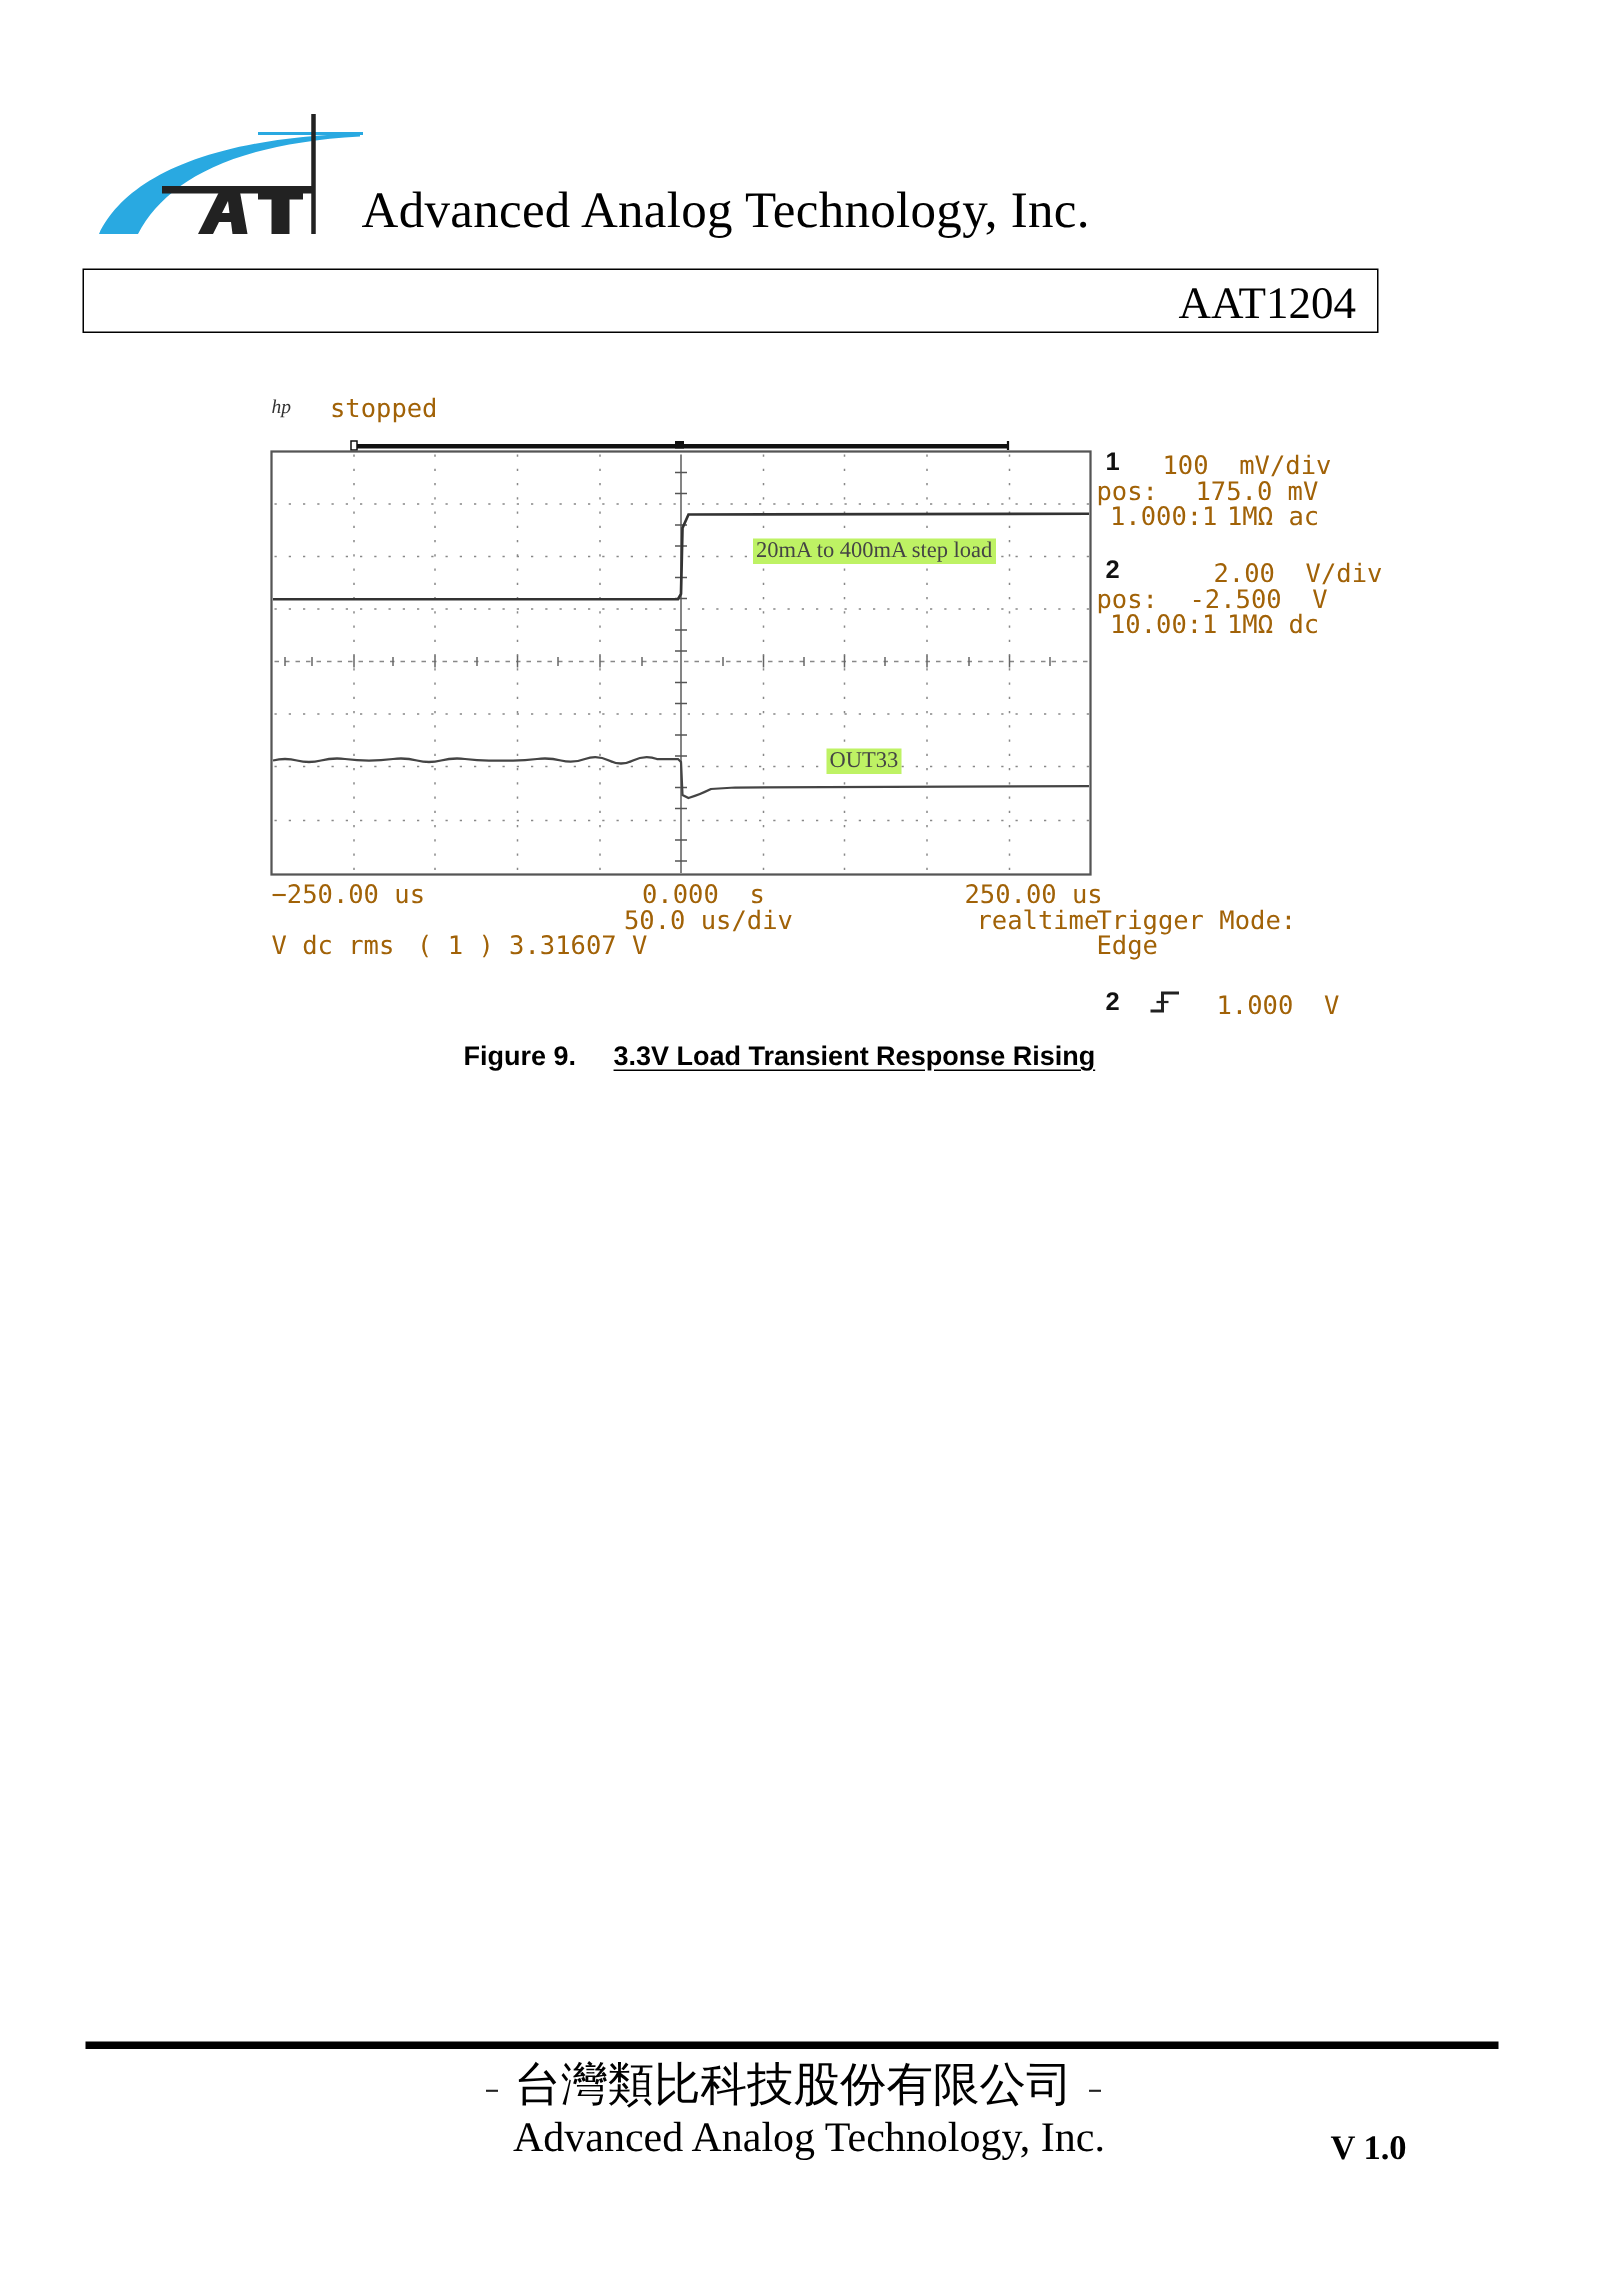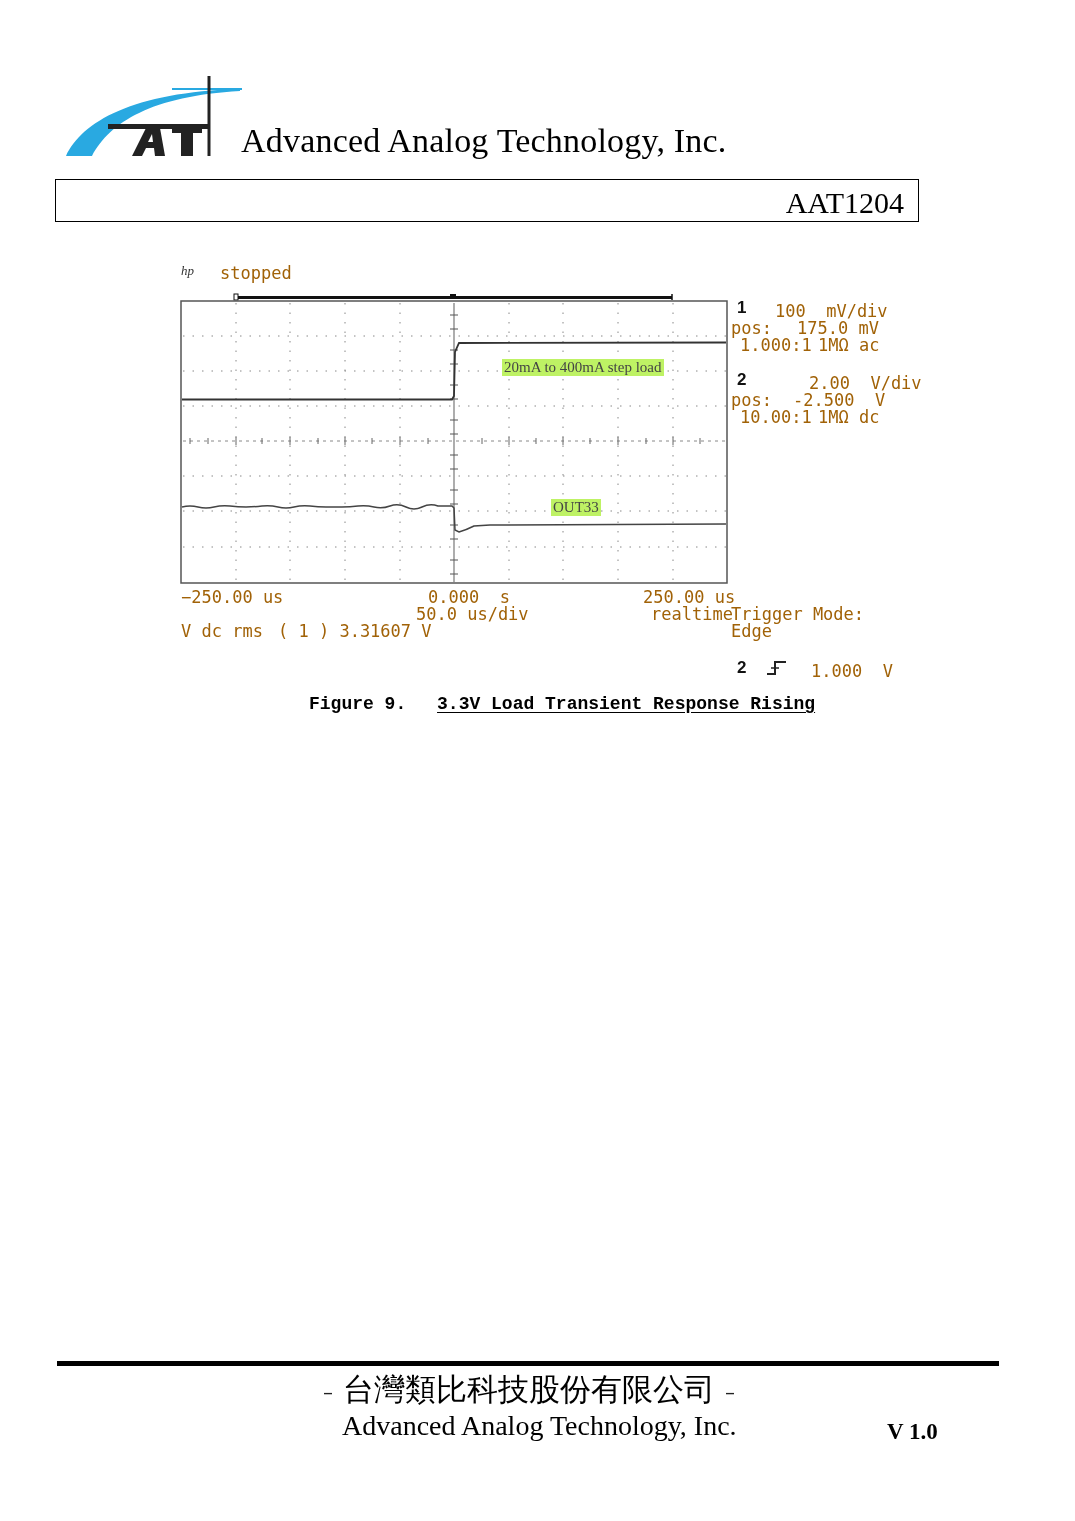--- a/index.html
+++ b/index.html
@@ -9,21 +9,21 @@
     .company-header { position: absolute; left: 241px; top: 122px; font-size: 34px; font-family: "Liberation Serif", serif; white-space: nowrap; letter-spacing: 0.2px; }
 
     .part-box { position: absolute; left: 55px; top: 179px; width: 864px; height: 43px; border: 1.5px solid #000; box-sizing: border-box; }
     .part-number { position: absolute; right: 14px; top: 6px; font-size: 30px; font-family: "Liberation Serif", serif; }
 
     .scope { position: absolute; left: 0; top: 0; width: 1063px; height: 700px; }
     .mono { font-family: "DejaVu Sans Mono", "Liberation Mono", monospace; color: #a16207; font-size: 17px; white-space: pre; position: absolute; }
     .bold-num { font-family: "Liberation Sans", sans-serif; font-weight: bold; font-size: 17px; color: #111; position: absolute; }
     .annot { font-family: "Liberation Serif", serif; font-size: 15px; color: #444; position: absolute; white-space: nowrap; background: #bef264; padding: 0 2px; }
 
-    .caption { position: absolute; top: 694px; left: 309px; font-family: Liberation Mono, monospace; font-weight: bold; font-size: 18px; white-space: nowrap; }
+    .caption { position: absolute; top: 694px; left: 309px; font-family: Liberation Sans, sans-serif; font-weight: bold; font-size: 18px; white-space: nowrap; }
     .caption .fig-label { margin-right: 20px; }
     .caption .fig-title { text-decoration: underline; text-underline-offset: 3px; }
 
     .footer-rule { position: absolute; left: 57px; top: 1361px; width: 942px; height: 5px; background: #000; }
     .footer-cn { position: absolute; left: 313px; top: 1369px; font-size: 31px; font-family: "DejaVu Sans", sans-serif; white-space: nowrap; }
     .footer-cn .dash { font-size: 20px; vertical-align: middle; margin: 0 10px; color: #222; }
     .footer-en { position: absolute; left: 342px; top: 1410px; font-size: 28px; font-family: "Liberation Serif", serif; white-space: nowrap; }
     .footer-version { position: absolute; left: 887px; top: 1419px; font-size: 23px; font-weight: bold; font-family: "Liberation Serif", serif; }
   </style>
 </head>

